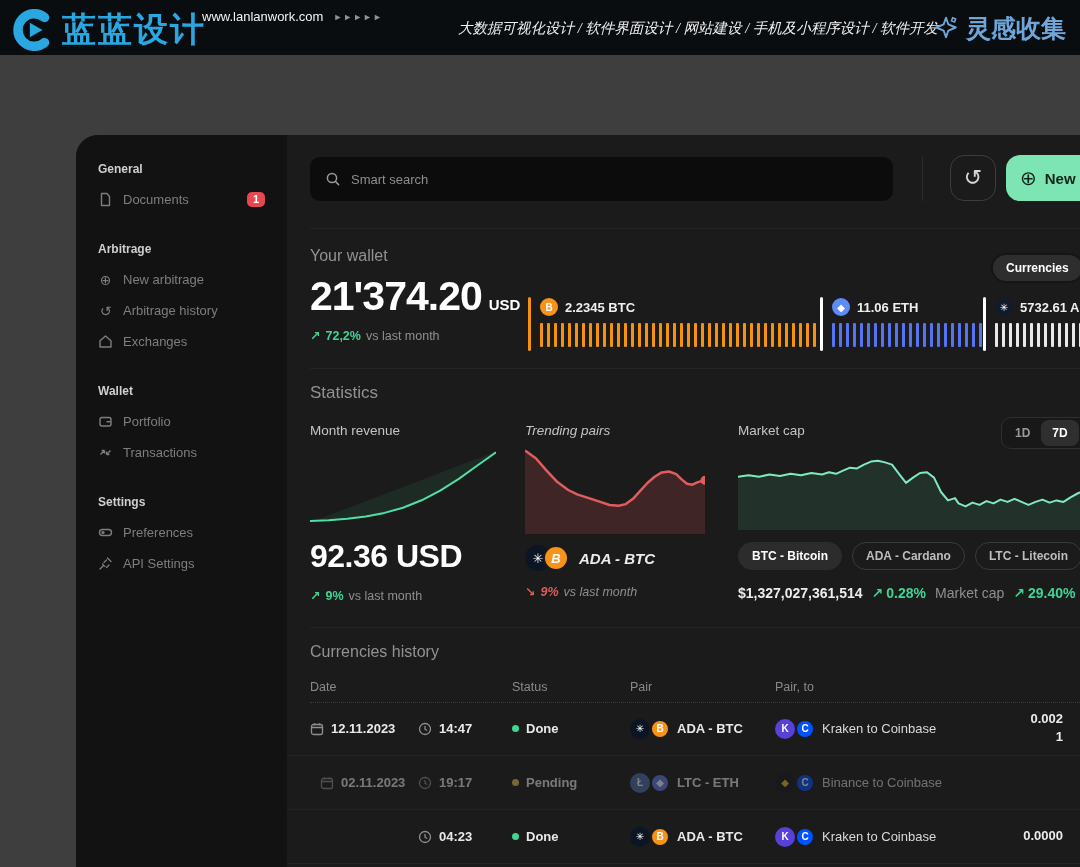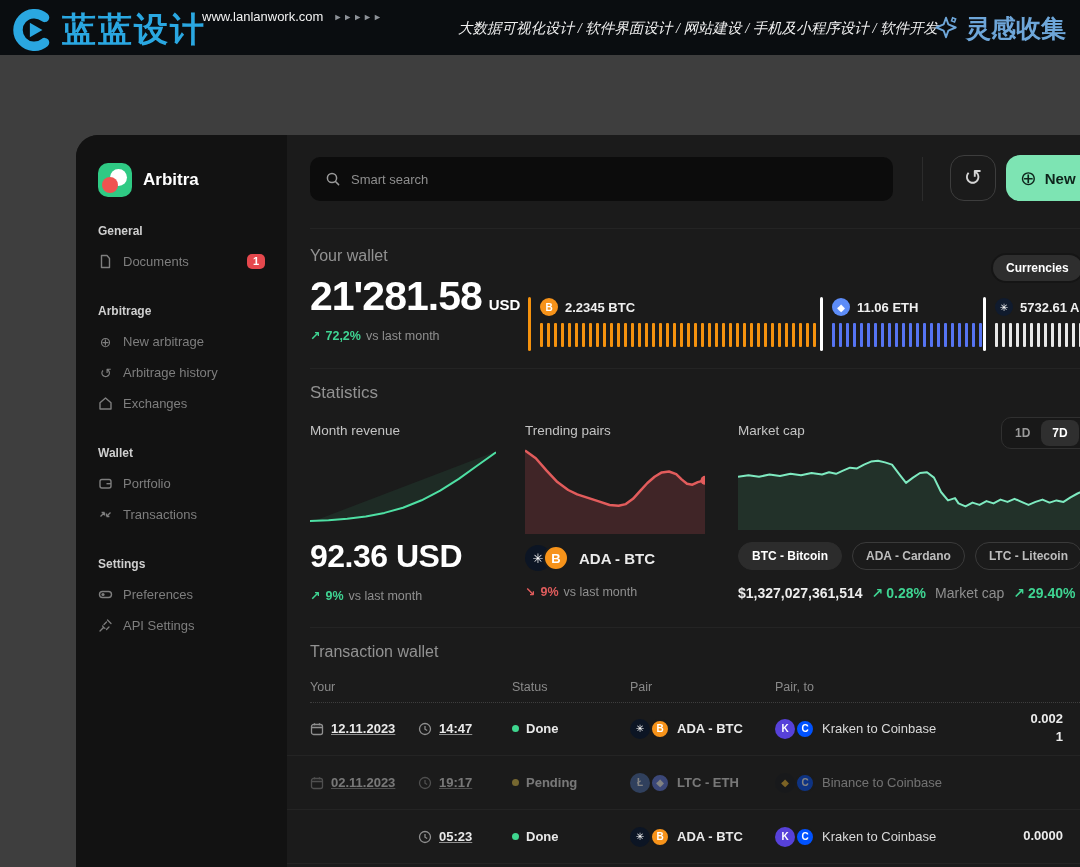--- a/index.html
+++ b/index.html
@@ -96,21 +96,21 @@
     color:#fff; font-weight:bold; flex:none; }
   .coin.s18 { width:18px; height:18px; font-size:10px; }
   .coin.s20 { width:20px; height:20px; font-size:10px; }
   .coin.s26 { width:26px; height:26px; font-size:13px; }
   .ticks { display:flex; gap:4px; height:24px; overflow:hidden; }
   .tick { width:3px; height:24px; border-radius:1px; flex:none; }
   
   .card { position:absolute; top:288px; }
   .card-label { color:#c4c4c4; font-size:13.5px; }
   .card1 { left:23px; width:186px; }
-  .card2 { left:238px; width:186px; }
+  .card2 { left:238px; width:186px;font-style:italic; }
   .card3 { left:451px; width:520px; }
   .card svg.chart { display:block; }
   .card1 svg.chart { margin-top:12px; }
   .card2 svg.chart { margin-top:8px; }
   .card3 svg.chart { margin-top:16px; }
   .card-value { color:#fff; font-size:32px; font-weight:bold; margin-top:14px; letter-spacing:-0.5px; }
   .card-chg { margin-top:13px; }
   .pair-row { display:flex; align-items:center; margin-top:11px; }
   .pair-row .coin + .coin { margin-left:-8px; border:2px solid #1b1b1b; }
   .pair-name { color:#ececec; font-size:15px; font-weight:bold; margin-left:10px; }
@@ -131,21 +131,21 @@
   .mc-stats .grn { color:#3fd492; font-weight:bold; }
   
   .tx-head { position:absolute; top:545px; left:0; right:0; color:#8a8a8a; font-size:12.5px; }
   .tx-head span { position:absolute; }
   .tx-dotted { position:absolute; top:567px; left:23px; right:-40px;
     border-top:1.5px dotted #3e3e3e; }
   .tx-row { position:absolute; left:0; right:-40px; height:54px;
     border-bottom:1px solid #242424; cursor:pointer; }
   .tx-row.dimmed > div { opacity:0.45; }
   .cell { position:absolute; top:0; height:100%; display:flex; align-items:center; gap:7px; }
-  .cell.ic { color:#8f8f8f;text-decoration:underline; }
+  .cell.ic { color:#8f8f8f; }
   .cell .txt { color:#e9e9e9; font-size:13px; font-weight:bold; }
   .cell .soft { color:#d9d9d9; font-size:13px; }
   .status-dot { width:7px; height:7px; border-radius:50%; }
   .pair-cell .coin + .coin { margin-left:-7px; border:2px solid #1b1b1b; }
   .amt-cell { position:absolute; left:700px; width:76px; top:0; height:100%;
     color:#ececec; font-size:13px; font-weight:bold; text-align:right; }
   .amt-cell .l1 { position:absolute; right:0; top:9px; }
   .amt-cell .l2 { position:absolute; right:0; top:27px; }
   .amt-cell.single .l1 { top:18px; }
   
@@ -182,27 +182,20 @@
         <path d="M12 3 L14.2 9.2 L21 12 L14.2 14.8 L12 21 L9.8 14.8 L3 12 L9.8 9.2 Z" fill="none" stroke="#6ea6d9" stroke-width="1.8" stroke-linejoin="round"></path>
         <rect x="17.5" y="3.5" width="3" height="3" fill="none" stroke="#6ea6d9" stroke-width="1.4" transform="rotate(20 19 5)"></rect>
       </svg>
       <span>灵感收集</span>
     </div>
   </div>
 
   <div class="app">
 
     <div class="sidebar">
-      <div class="brand">
-        <div class="brand-icon">
-          <span class="w"></span>
-            <span class="r"></span>
-        </div>
-        <span class="brand-name">Arbitra</span>
-      </div>
 
       <div class="side-label">General</div>
       <div class="nav-item">
         <span class="icon">
           <svg width="15" height="15" viewBox="0 0 15 15">
               <path d="M3.5 1.5 h5.5 l2.5 3 v9 h-8 z" fill="none" stroke="currentColor" stroke-width="1.4" stroke-linejoin="round"></path>
             </svg>
         </span>
         <span>Documents</span>
         <span class="badge">1</span>
@@ -279,21 +272,21 @@
       <button class="history-btn">↺</button>
       <button class="new-btn">
         <span class="plus">⊕</span>
         <span>New arbitrage</span>
       </button>
 
       <div class="hline" style="top:93px"></div>
 
       <div class="sec-title" style="top:112px">Your wallet</div>
       <div class="wallet-amount">
-        <span class="big">21'281.58</span>
+        <span class="big">21'374.20</span>
         <span class="cur">USD</span>
       </div>
       <div class="chg up wallet-chg">
         <span class="arr">↗</span>
         <span class="pct">72,2%</span>
         <span>vs last month</span>
       </div>
       <div class="wallet-tabs">
         <button class="wallet-tab active">Currencies</button>
 
@@ -464,23 +457,23 @@
           <span class="grn" style="margin-left:-6px">0.28%</span>
           <span class="lbl">Market cap</span>
           <span class="grn">↗</span>
           <span class="grn" style="margin-left:-6px">29.40%</span>
 
         </div>
       </div>
 
       <div class="hline" style="top:492px"></div>
 
-      <div class="sec-title" style="top:508px">Transaction wallet</div>
+      <div class="sec-title" style="top:508px">Currencies history</div>
       <div class="tx-head">
-        <span style="left:23px">Your</span>
+        <span style="left:23px">Date</span>
         <span style="left:225px">Status</span>
         <span style="left:343px">Pair</span>
         <span style="left:488px">Pair, to</span>
       </div>
       <div class="tx-dotted"></div>
 
       <div class="tx-row" style="top:567px">
         <div class="cell ic" style="left:23px">
           <svg width="14" height="14" viewBox="0 0 14 14">
               <rect x="1.5" y="2.5" width="11" height="10" rx="2" fill="none" stroke="#8f8f8f" stroke-width="1.3"></rect>
@@ -509,21 +502,21 @@
           <span class="coin s20 c-coinbase">C</span>
           <span class="soft">Kraken to Coinbase</span>
         </div>
         <div class="amt-cell">
           <span class="l1">0.002</span>
           <span class="l2">1</span>
         </div>
       </div>
 
       <div class="tx-row dimmed" style="top:621px">
-        <div class="cell ic" style="left:23px">
+        <div class="cell ic" style="left:33px">
           <svg width="14" height="14" viewBox="0 0 14 14">
               <rect x="1.5" y="2.5" width="11" height="10" rx="2" fill="none" stroke="#8f8f8f" stroke-width="1.3"></rect>
               <path d="M1.5 5.5 h11 M4.5 1.2 v2 M9.5 1.2 v2" stroke="#8f8f8f" stroke-width="1.3"></path>
             </svg>
           <span class="txt">02.11.2023</span>
         </div>
         <div class="cell ic" style="left:131px">
           <svg width="14" height="14" viewBox="0 0 14 14">
               <circle cx="7" cy="7" r="5.5" fill="none" stroke="#8f8f8f" stroke-width="1.3"></circle>
               <path d="M7 4 v3.2 l2.2 1.3" stroke="#8f8f8f" stroke-width="1.3" fill="none"></path>
@@ -549,21 +542,21 @@
           <span class="l2"></span>
         </div>
       </div>
 
       <div class="tx-row" style="top:675px">
         <div class="cell ic" style="left:131px">
           <svg width="14" height="14" viewBox="0 0 14 14">
               <circle cx="7" cy="7" r="5.5" fill="none" stroke="#8f8f8f" stroke-width="1.3"></circle>
               <path d="M7 4 v3.2 l2.2 1.3" stroke="#8f8f8f" stroke-width="1.3" fill="none"></path>
             </svg>
-          <span class="txt">05:23</span>
+          <span class="txt">04:23</span>
         </div>
         <div class="cell" style="left:225px">
           <span class="status-dot" style="background: rgb(63, 214, 143);"></span>
           <span class="txt">Done</span>
         </div>
         <div class="cell pair-cell" style="left:343px">
           <span class="coin s20 c-ada">✳</span>
           <span class="coin s20 c-btc">B</span>
           <span class="txt">ADA - BTC</span>
         </div>

